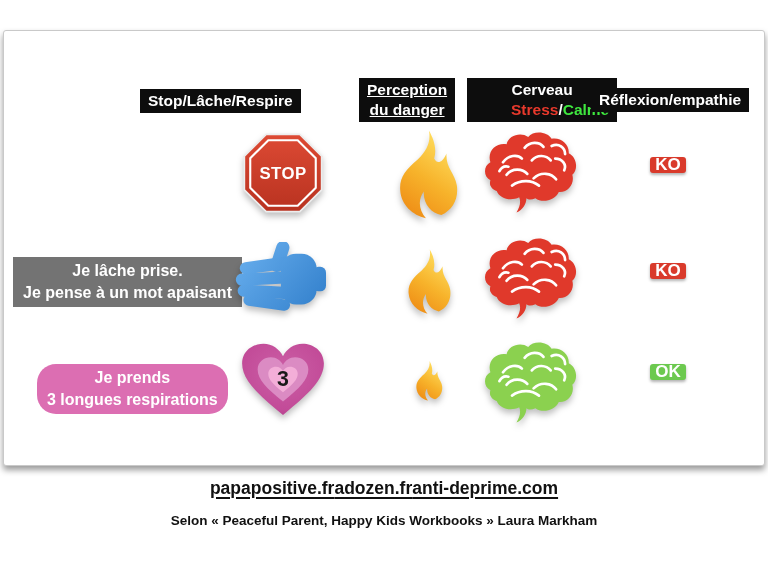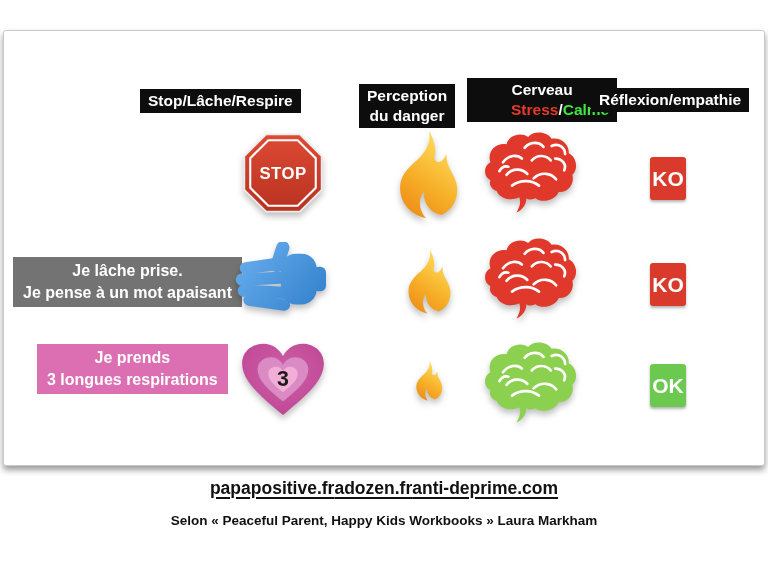--- a/index.html
+++ b/index.html
@@ -9,22 +9,22 @@
               border:1px solid #c9c9c9;border-radius:3px;box-shadow:0 4px 6px rgba(0,0,0,0.40);}
   .hdr{position:absolute;background:#0d0d0d;color:#ffffff;font-weight:bold;font-size:15.5px;
        line-height:20px;padding:2px 8px;text-align:center;white-space:nowrap;}
   .hdr .stress{color:#e8392c;margin-left:36px;}
   .hdr .calme{color:#3fe83f;}
   .rowlabel{position:absolute;color:#ffffff;font-weight:bold;font-size:16px;line-height:22px;
             padding:3px 10px;text-align:center;white-space:nowrap;}
   .rowlabel.red{background:#df3b2e;}
   .rowlabel.blue{background:#737373;}
   .rowlabel.pink{background:#dc6eb2;}
-  .badge{position:absolute;width:36px;height:43px;border-radius:3px;color:#fff;font-weight:bold;
-         font-size:21px;display:flex;align-items:center;justify-content:center;
+  .badge{position:absolute;width:36px;height:16px;border-radius:3px;color:#fff;font-weight:bold;
+         font-size:17px;display:flex;align-items:center;justify-content:center;
          box-shadow:0 2px 3px rgba(0,0,0,0.30);}
   .badge.red{background:#d93a2b;}
   .badge.green{background:#6cc94f;}
   .icon{position:absolute;filter:drop-shadow(0 4px 3px rgba(0,0,0,0.25));}
   .brain.red{color:#e0392b;}
   .brain.green{color:#8bd14f;}
   .links{position:absolute;left:0;top:478px;width:768px;display:flex;justify-content:center;}
   .links a{color:#111;font-weight:bold;font-size:17.5px;text-decoration:underline;
            text-underline-offset:3px;text-decoration-thickness:2px;}
   .credit{position:absolute;left:0;top:513px;width:768px;text-align:center;color:#111;
@@ -74,21 +74,21 @@
         </g>
       </symbol>
     </defs>
   </svg>
 
   <div class="slide-card"></div>
 
   <div class="hdr" style="left:140px;top:89px;">
     <span>Stop/Lâche/Respire</span>
   </div>
-  <div class="hdr" style="left:359px;top:84px;">
+  <div class="hdr" style="left:359px;top:78px;text-decoration:underline;">
     <div>Perception</div>
     <div>du danger</div>
   </div>
   <div class="hdr" style="left:467px;top:78px;">
     <div>Cerveau</div>
     <div><span class="stress">Stress</span><span>/</span><span class="calme">Calme</span></div>
   </div>
   <div class="hdr" style="left:591px;top:88px;">
     <span>Réflexion/empathie</span>
   </div>
@@ -122,21 +122,21 @@
     </g>
   </svg>
   <svg class="icon" style="left:402px;top:248px;" width="54" height="68">
       <use href="#sym-flame"></use>
     </svg>
   <svg class="icon brain red" style="left:476px;top:234px;" width="108" height="90">
       <use href="#sym-brain"></use>
     </svg>
   <div class="badge red" style="left:650px;top:263px;">KO</div>
 
-  <div class="rowlabel pink" style="left:37px;top:344px;">
+  <div class="rowlabel pink" style="left:37px;top:364px;border-radius:19px;">
     <div>Je prends</div>
     <div>3 longues respirations</div>
   </div>
   <svg class="icon" style="left:238px;top:342px;" width="90" height="80" viewBox="0 0 100 90">
     <path fill="url(#heartGrad)" d="M50,82 C20,58 4,42 4,24 C4,10 16,2 28,2 C38,2 46,8 50,16 C54,8 62,2 72,2 C84,2 96,10 96,24 C96,42 80,58 50,82 Z"></path>
     <path fill="#db8bc3" transform="translate(19,16) scale(0.62)" d="M50,82 C20,58 4,42 4,24 C4,10 16,2 28,2 C38,2 46,8 50,16 C54,8 62,2 72,2 C84,2 96,10 96,24 C96,42 80,58 50,82 Z"></path>
     <path fill="#f3aed8" transform="translate(32,27) scale(0.36)" d="M50,82 C20,58 4,42 4,24 C4,10 16,2 28,2 C38,2 46,8 50,16 C54,8 62,2 72,2 C84,2 96,10 96,24 C96,42 80,58 50,82 Z"></path>
     <text x="50" y="50" text-anchor="middle" font-family="Liberation Sans, sans-serif" font-size="24" font-weight="bold" fill="#1a1a1a">3</text>
   </svg>
   <svg class="icon" style="left:412px;top:360px;" width="34" height="42">

